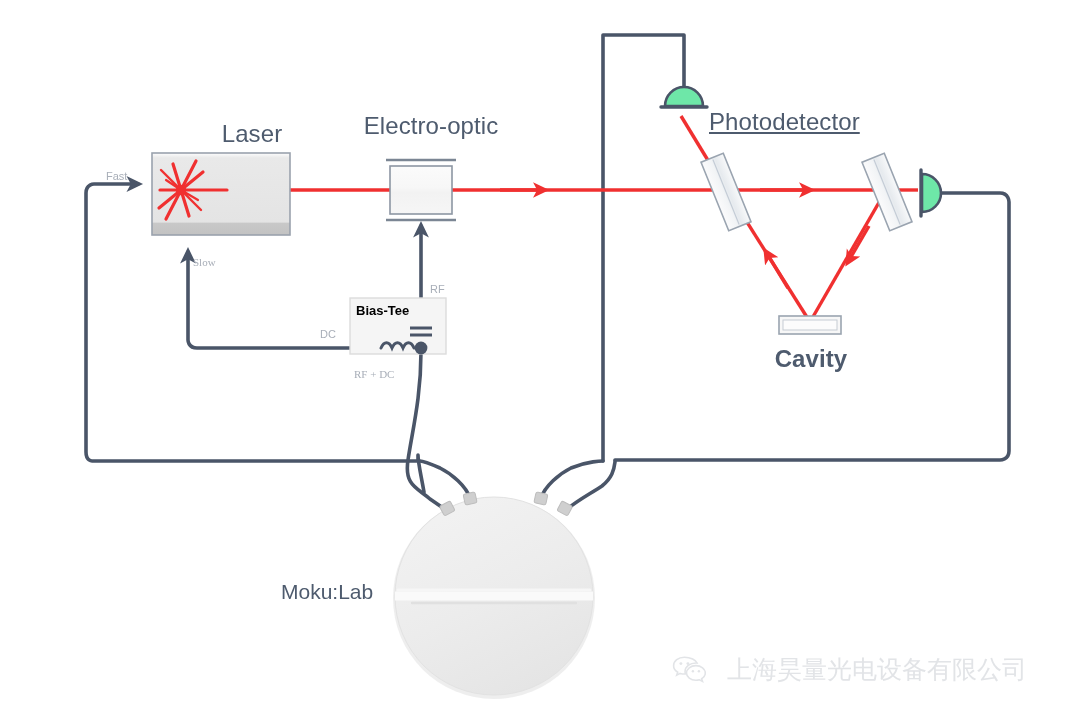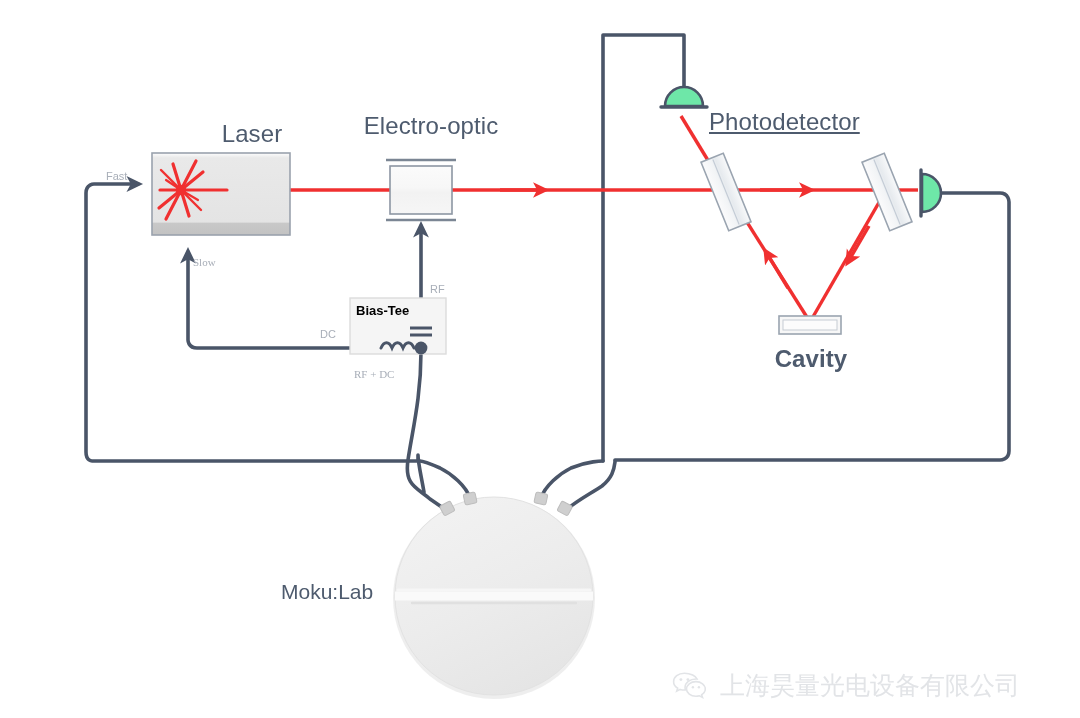--- a/index.html
+++ b/index.html
@@ -51,27 +51,26 @@
   }
   .lbl-2line {
     line-height: 1.12;
   }
   #watermark {
     position: absolute;
     left: 672px;
     top: 653px;
     display: flex;
     align-items: center;
-    gap: 14px;
+    gap: 21px;
     color: #e2e4e7;
     font-size: 25px;
     font-family: "DejaVu Sans", sans-serif;
     white-space: nowrap;
     user-select: none;
-    margin-top: 16px;
   }
   #watermark .wm-icon {
     width: 34px;
     height: 30px;
     display: block;
   }
 </style>
 </head>
 <body>
 

